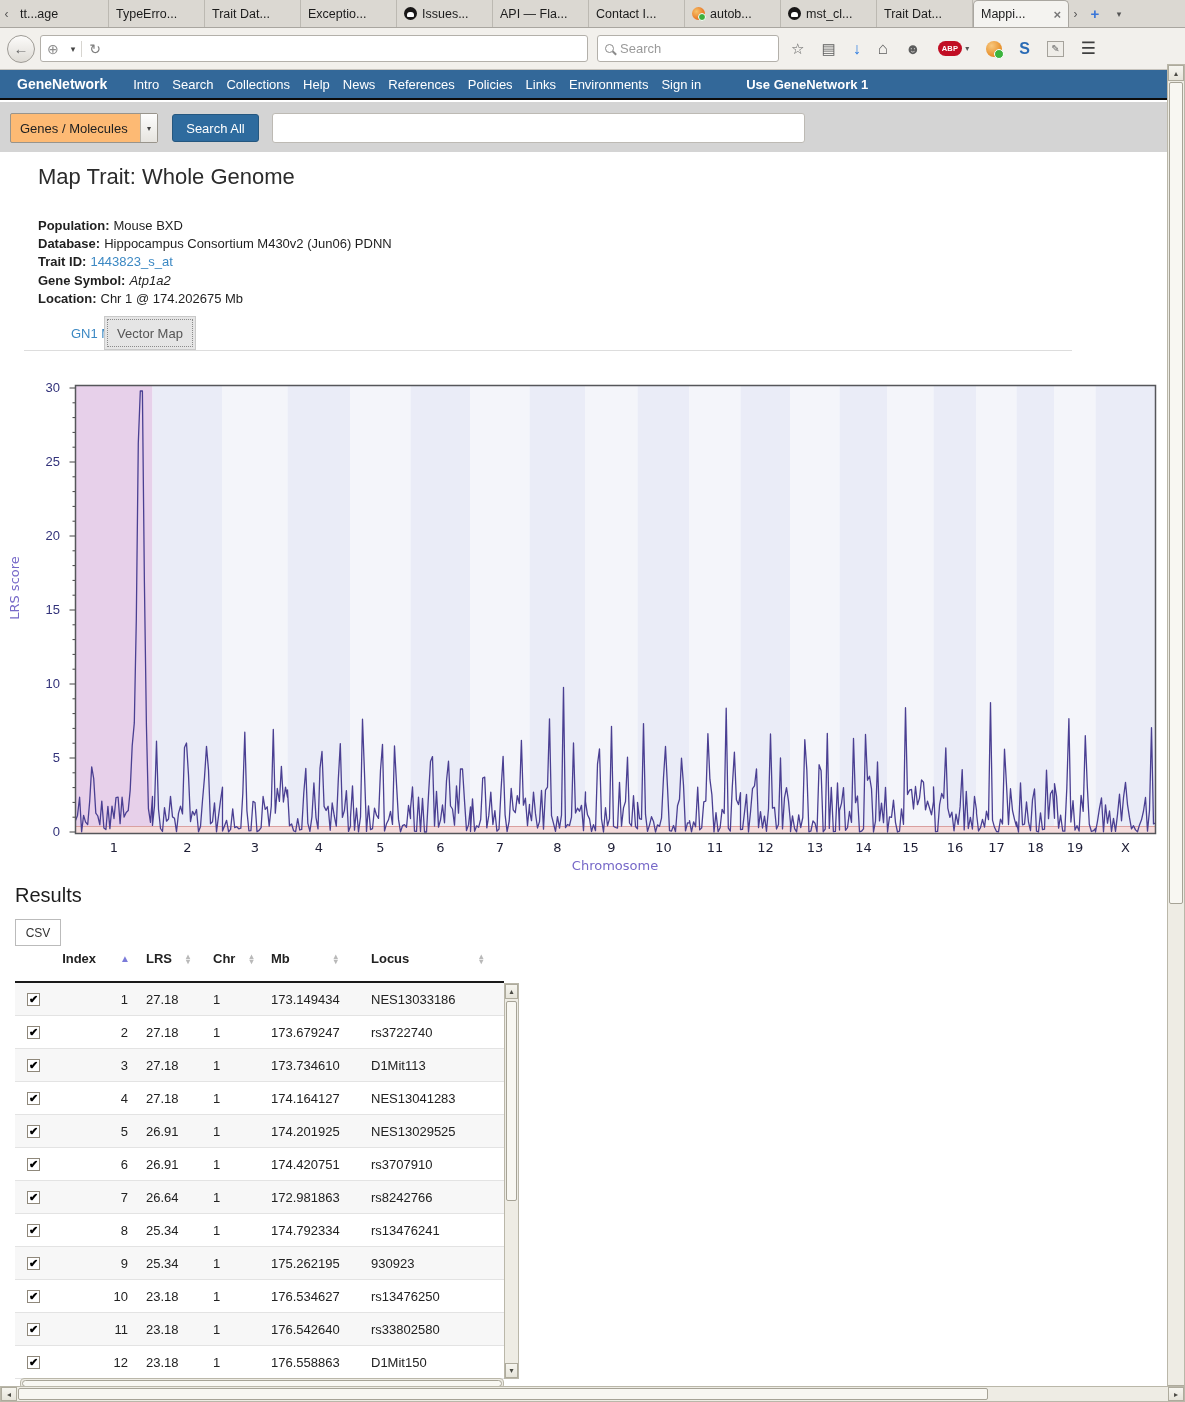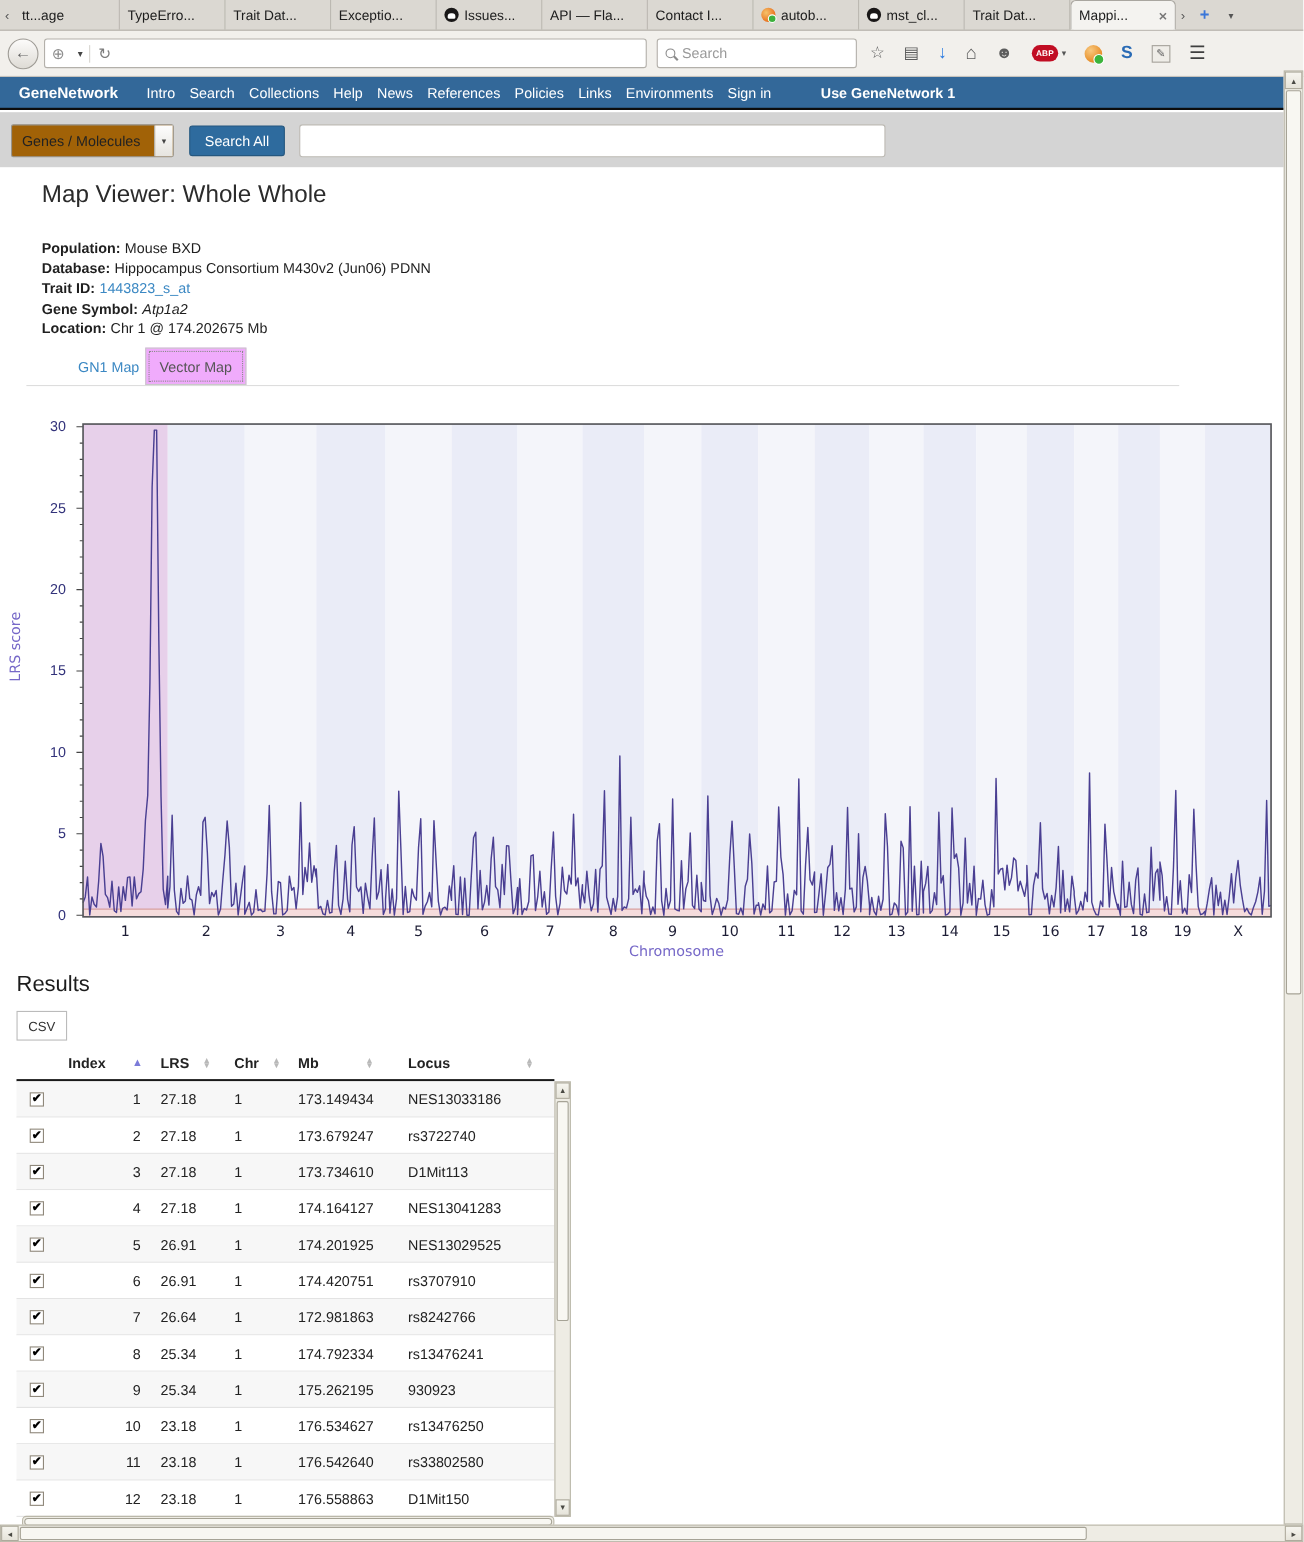--- a/index.html
+++ b/index.html
@@ -68,21 +68,21 @@
   
   #gn-navbar { position:absolute; left:0; top:70px; width:1167px; height:30px; background:#336899;
                border-bottom:2px solid #0c0c0c; display:flex; align-items:center; color:#fff;
                padding-left:17px; font-size:13px; }
   .brand { font-weight:bold; font-size:14px; margin-right:26px; }
   .nav-item { margin-right:13px; }
   .nav-right { font-weight:bold; margin-left:32px; }
 
   #search-strip { position:absolute; left:0; top:102px; width:1167px; height:50px; background:#d4d4d4;
                   display:flex; align-items:center; }
-  .cat-select { position:absolute; left:10px; top:11px; width:148px; height:30px; background:#a16207;
+  .cat-select { position:absolute; left:10px; top:11px; width:148px; height:30px; background:#fdba74;
                 border:1px solid #98948c; border-radius:2px; display:flex; align-items:center;
                 font-size:13px; color:#222; }
   .cat-select .sel-label { flex:1; padding-left:9px; }
   .cat-select .sel-arrow { width:17px; height:100%; border-left:1px solid #b5b2aa;
                            display:flex; align-items:center; justify-content:center;
                            font-size:8px; color:#444; background:linear-gradient(#fdfdfd,#e6e4df); }
   .searchall-btn { position:absolute; left:172px; top:12px; width:87px; height:28px; background:#2e6b9e;
                    border:1px solid #25577f; border-radius:3px; color:#fff; font-size:13px;
                    display:flex; align-items:center; justify-content:center; }
   .query-input { position:absolute; left:272px; top:11px; width:533px; height:30px; background:#fff;
@@ -90,24 +90,24 @@
                  font-family:"Liberation Sans", sans-serif; }
 
   
   #page-title { position:absolute; left:38px; top:164px; font-size:22px; font-weight:500; color:#2b2b2b; }
   #info-block { position:absolute; left:38px; top:217px; font-size:13px; line-height:18.2px; color:#1f1f1f; }
   #info-block b { margin-right:4px; }
   .trait-link { color:#3b88c3; }
   .gene-symbol { font-style:italic; }
 
   .gn1-link { position:absolute; left:38px; top:326px; font-size:13px; color:#3b88c3;margin-left:33px; }
-  .vector-tab { position:absolute; left:104px; top:316px; width:92px; height:34px; background:#f0abfc;
+  .vector-tab { position:absolute; left:104px; top:316px; width:92px; height:34px; background:#e5e5e5;
                 border:1px solid #c9c9c9; color:#555; font-size:13px;
                 display:flex; align-items:center; justify-content:center;
-                outline:1px dotted #8a8a8a; outline-offset:-4px;margin-left:28px; }
+                outline:1px dotted #8a8a8a; outline-offset:-4px; }
   .maptab-rule { position:absolute; left:24px; top:350px; width:1048px; height:1px; background:#ddd; }
 
   
   #chart-wrap { position:absolute; left:65px; top:384px; width:1092px; height:452px; }
   .ytick-label { position:absolute; left:28px; width:32px; text-align:right; font-size:13px;
                  color:#32327a; font-family:Liberation Sans, sans-serif; }
   .ylabel { position:absolute; left:31px; top:572px; width:80px; transform:rotate(-90deg);
             transform-origin:16px 40px; font-size:13px; color:#7668c8; text-align:center;
             font-family:"DejaVu Sans", sans-serif; }
   .xtick-label { position:absolute; top:840px; width:40px; text-align:center; font-size:13px;
@@ -115,21 +115,21 @@
   .xlabel { position:absolute; left:535px; top:858px; width:160px; text-align:center; font-size:13px;
             color:#7668c8; font-family:"DejaVu Sans", sans-serif; }
 
   
   #results-heading { position:absolute; left:15px; top:884px; font-size:20px; font-weight:400; color:#1c1c1c; }
   .csv-btn { position:absolute; left:15px; top:919px; width:46px; height:27px; background:#fff;
              border:1px solid #bbb; border-radius:0; font-size:12px; color:#333;
              display:flex; align-items:center; justify-content:center; }
 
   #results-table { position:absolute; left:15px; top:951px; width:489px; font-size:13px; }
-  .thead { display:flex; height:32px; align-items:center; border-bottom:2px solid #1a1a1a; font-weight:bold; }
+  .thead { display:flex; height:32px; align-items:flex-start; border-bottom:2px solid #1a1a1a; font-weight:bold; }
   .th { display:flex; align-items:center; }
   .sort-asc { color:#7b7bd9; font-size:10px; margin-left:24px; }
   .sort-both { display:inline-flex; flex-direction:column; color:#b9b9b9; font-size:8px;
                line-height:5px; margin-left:14px; }
   .trow { display:flex; height:33px; align-items:center; border-bottom:1px solid #e3e3e3; background:#fff; }
   .trow.odd { background:#f7f7f7; }
   .c-chk { width:50px; padding-left:12px; }
   .c-idx { width:65px; text-align:right; padding-right:2px; }
   .c-lrs { width:65px; padding-left:16px; }
   .c-chr { width:62px; padding-left:18px; }
@@ -247,21 +247,21 @@
 
 <div id="search-strip">
   <div class="cat-select">
     <span class="sel-label">Genes / Molecules</span>
     <span class="sel-arrow">▾</span>
   </div>
   <div class="searchall-btn">Search All</div>
   <input class="query-input" value="" style="">
 </div>
 
-<div id="page-title">Map Viewer: Whole Whole</div>
+<div id="page-title">Map Trait: Whole Genome</div>
 
 <div id="info-block">
   <div><b>Population:</b><span>Mouse BXD</span></div>
   <div><b>Database:</b><span>Hippocampus Consortium M430v2 (Jun06) PDNN</span></div>
   <div><b>Trait ID:</b><span class="trait-link">1443823_s_at</span></div>
   <div><b>Gene Symbol:</b><span class="gene-symbol">Atp1a2</span></div>
   <div><b>Location:</b><span>Chr 1 @ 174.202675 Mb</span></div>
 </div>
 
 <div class="gn1-link">GN1 Map</div>

